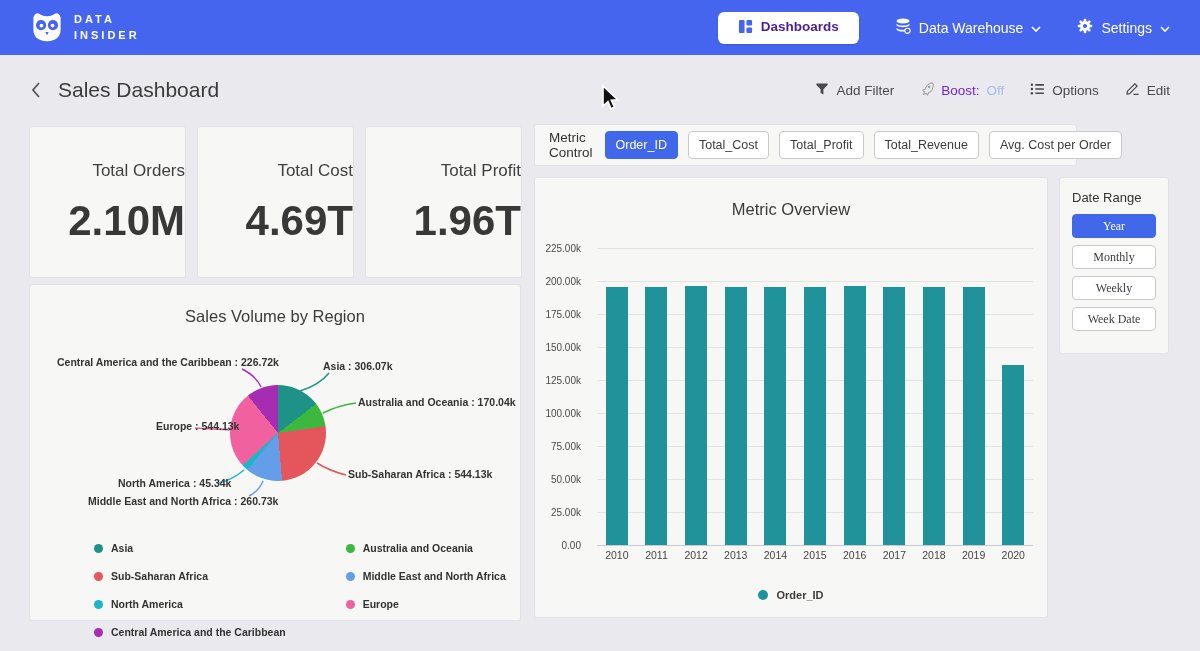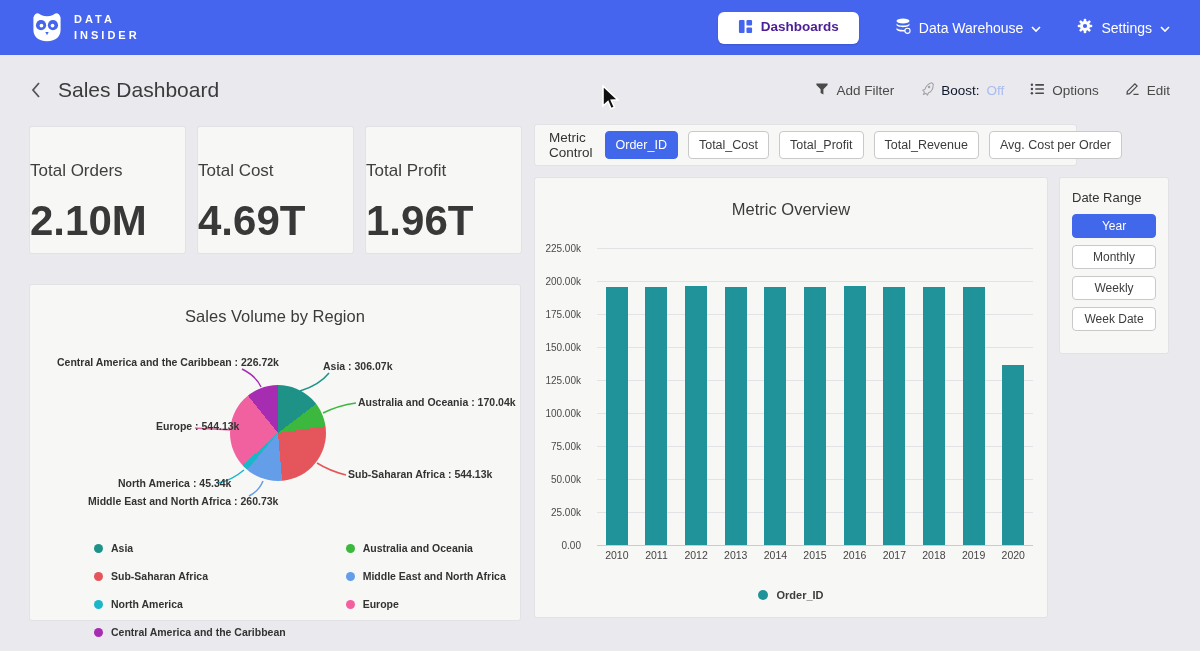--- a/index.html
+++ b/index.html
@@ -17,27 +17,27 @@
                font-family:inherit; cursor:pointer; box-shadow:0 1px 2px rgba(0,0,0,.15); }
   .nav-item { display:flex; align-items:center; gap:8px; color:#fff; font-size:14px; cursor:pointer; }
 
   
   .subheader { position:absolute; top:55px; left:0; width:100%; height:70px;
                display:flex; align-items:center; padding:0 30px; }
   .back-btn { background:none; border:none; cursor:pointer; display:flex; align-items:center; }
   .page-title { font-size:21px; font-weight:500; color:#3b3b3b; margin-left:16px; }
   .toolbar { margin-left:auto; display:flex; align-items:center; gap:26px; }
   .tool { display:flex; align-items:center; gap:7px; font-size:13.5px; color:#4a4a4a; cursor:pointer; }
-  .tool .muted { color:#0f172a;text-align:right; }
+  .tool .muted { color:#6d28d9;text-align:right; }
   .tool .boost-off { color:#a9bcf2; }
 
   
   .card { position:absolute; background:#f7f7f5; border-radius:2px; box-shadow:0 0 0 1px rgba(0,0,0,.03); }
 
-  .kpi { width:155px; height:126px; top:127px; display:flex; flex-direction:column; align-items:flex-start; }
+  .kpi { width:155px; height:150px; top:127px; display:flex; flex-direction:column; align-items:flex-end; }
   .kpi .kpi-label { margin-top:34px; font-size:17px; color:#3f3f3f; font-weight:500; }
   .kpi .kpi-value { margin-top:16px; font-size:42px; font-weight:bold; color:#383838; }
 
   
   .metric-bar { left:535px; top:125px; width:541px; height:40px; display:flex; align-items:center; padding:0 14px; gap:12px; }
   .metric-label { font-size:13.5px; color:#333; }
   .metric-options { display:flex; gap:10px; }
   .pill { background:#fff; border:1px solid #c9c9c9; border-radius:4px; padding:6px 10px;
           font-size:12.5px; color:#3c3c3c; font-family:inherit; cursor:pointer; white-space:nowrap; }
   .pill.selected { background:#4168ea; border-color:#4168ea; color:#fff; }
@@ -56,21 +56,21 @@
   .bar { width:22px; }
   .bar-xaxis { position:absolute; left:62px; right:14px; top:371px; display:flex; }
   .xslot { flex:1; text-align:center; font-size:10.5px; color:#444; }
   .chart-legend { position:absolute; left:0; right:0; top:400px; display:flex; justify-content:center; gap:8px; align-items:center; }
   .legend-dot { width:10px; height:10px; border-radius:50%; }
   .legend-text { font-size:11px; font-weight:bold; color:#3c3c3c; }
 
   
   .date-card { left:1060px; top:178px; width:108px; height:175px; padding:12px; }
   .date-label { font-size:13px; color:#333; }
-  .date-options { display:flex; flex-direction:column; gap:7px; margin-top:9px; }
+  .date-options { display:flex; flex-direction:column; gap:7px; margin-top:9px;font-family:Liberation Serif, serif; }
   .date-btn { width:100%; height:24px; background:#fff; border:1px solid #c9c9c9; border-radius:4px;
               font-size:12px; color:#3c3c3c; font-family:inherit; cursor:pointer; }
   .date-btn.selected { background:#4168ea; border-color:#4168ea; color:#fff; }
 
   
   .pie-card { left:30px; top:285px; width:490px; height:335px; }
   .pie-circle { position:absolute; left:200px; top:100px; width:96px; height:96px; border-radius:50%; }
   .callout { position:absolute; font-size:10.5px; font-weight:bold; color:#333; white-space:nowrap; }
   .c-central { left:27px;  top:71px; }
   .c-asia    { left:293px; top:75px; }

